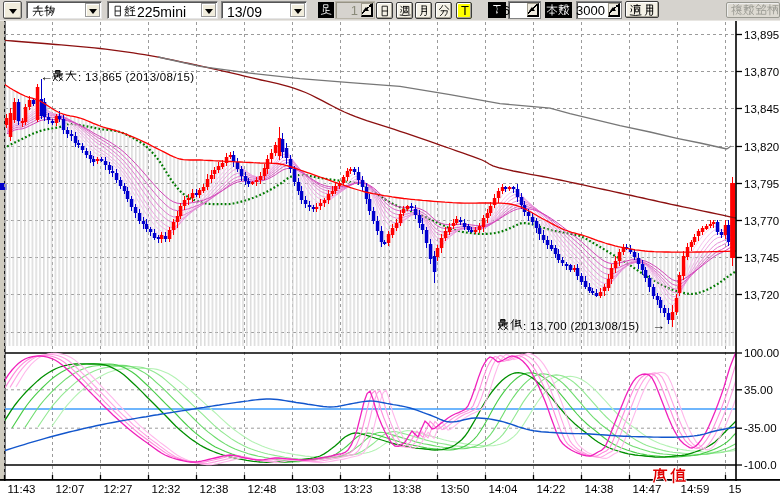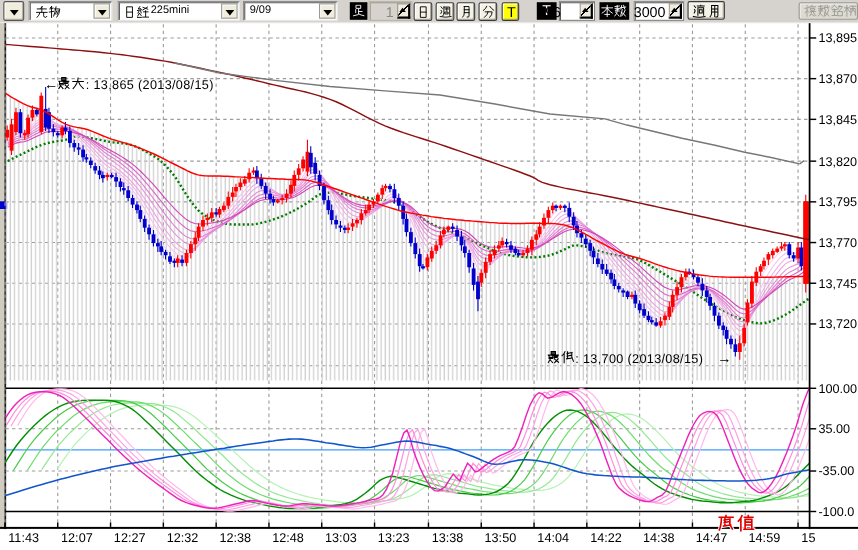--- a/index.html
+++ b/index.html
@@ -2,21 +2,21 @@
 <html><head><meta charset="utf-8"><style>
 *{margin:0;padding:0;box-sizing:border-box}
 body{width:780px;height:500px;overflow:hidden;font-family:'Liberation Sans',sans-serif}
 #w{position:relative;width:780px;height:500px;background:#fff;overflow:hidden}
 .bar{position:absolute;left:0;top:0;width:780px;height:21px;background:#d6d3ce;border-bottom:1px solid #e8e6e2}
 .ab{position:absolute}
 .dbtn{position:absolute;background:#f1eddd;border:1px solid #555;border-radius:2px;box-shadow:inset -1px -1px 0 #b5b1a5,inset 1px 1px 0 #fff}
 .dbtn .tri,.cbtn .tri{position:absolute;left:50%;top:50%;margin:-1px 0 0 -4px;width:0;height:0;border:4px solid transparent;border-top:5px solid #000}
 .combo{position:absolute;background:#fff;border:1px solid #828282;border-right-color:#e5e5e5;border-bottom-color:#e5e5e5;box-shadow:inset 1px 1px 0 #555}
 .cbtn{position:absolute;right:1px;top:1px;bottom:1px;width:15px;background:#f1eddd;border:1px solid #999;box-shadow:inset 1px 1px 0 #fff}
-.ct{position:absolute;top:2px;font-size:10px;color:#000}
+.ct{position:absolute;top:2px;font-size:14px;color:#000}
 .blk{position:absolute;background:#000}
 .dis{position:absolute;background:#d6d3ce;border:1px solid #b8b4a8;box-shadow:inset 1px 1px 0 #979385}
 .fld{position:absolute;background:#fff;border:1px solid #828282;box-shadow:inset 1px 1px 0 #555}
 .spin{position:absolute;right:1px;top:1px;width:12px;height:14px;background:linear-gradient(135deg,#efebdf 45%,#000 45%,#000 55%,#efebdf 55%);border-right:2.5px solid #000;border-bottom:2.5px solid #000;border-top:1px solid #a09c8e;border-left:1px solid #a09c8e}
 .spin::after{content:'';position:absolute;left:1px;top:0;border:3px solid transparent;border-bottom:4px solid #000}
 .tbtn{position:absolute;background:#f4f1e6;border:1px solid #3a3a3a;border-radius:2px;box-shadow:inset -1px -1px 0 #a9a599,inset 1px 1px 0 #fff}
 .ybtn{background:#ffff00}
 .gbtn{position:absolute;background:#dddad2;border:1px solid #9a9a92;border-radius:2px;box-shadow:inset 1px 1px 0 #eee}
 </style></head><body>
 <div id="w">
@@ -631,21 +631,21 @@
       </svg>
       <svg class="ab" style="left:16.0px;top:3.0px" width="12" height="12" viewBox="0 0 100 100">
         <path d="M26 8 L14 26 L32 24 M8 38 L38 32 M20 42 L12 58 M32 40 L36 56 M22 60 L10 80 M24 60 L36 76 M8 90 H38 M50 14 L86 28 M84 12 L48 34 M54 48 H88 M70 40 V84 M48 88 H92" fill="none" stroke="#000" stroke-width="7" stroke-linecap="square"></path>
       </svg>
       <span class="ct" style="left:29px">225mini</span>
       <div class="cbtn">
         <span class="tri"></span>
       </div>
     </div>
     <div class="combo" style="left:221px;top:1px;width:86px;height:18px">
-      <span class="ct" style="left:5px">9/09</span>
+      <span class="ct" style="left:5px">13/09</span>
       <div class="cbtn">
         <span class="tri"></span>
       </div>
     </div>
     <div class="blk" style="left:318px;top:2px;width:16px;height:16px">
       <svg class="ab" style="left:2.0px;top:2.0px" width="12" height="12" viewBox="0 0 100 100">
         <path d="M34 6 H66 V30 H34 Z M50 36 V72 M52 54 H76 M28 40 V62 M12 86 L44 78 M50 72 Q68 82 90 86" fill="none" stroke="#fff" stroke-width="7" stroke-linecap="square"></path>
       </svg>
     </div>
     <div class="dis" style="left:335px;top:1px;width:40px;height:18px">

